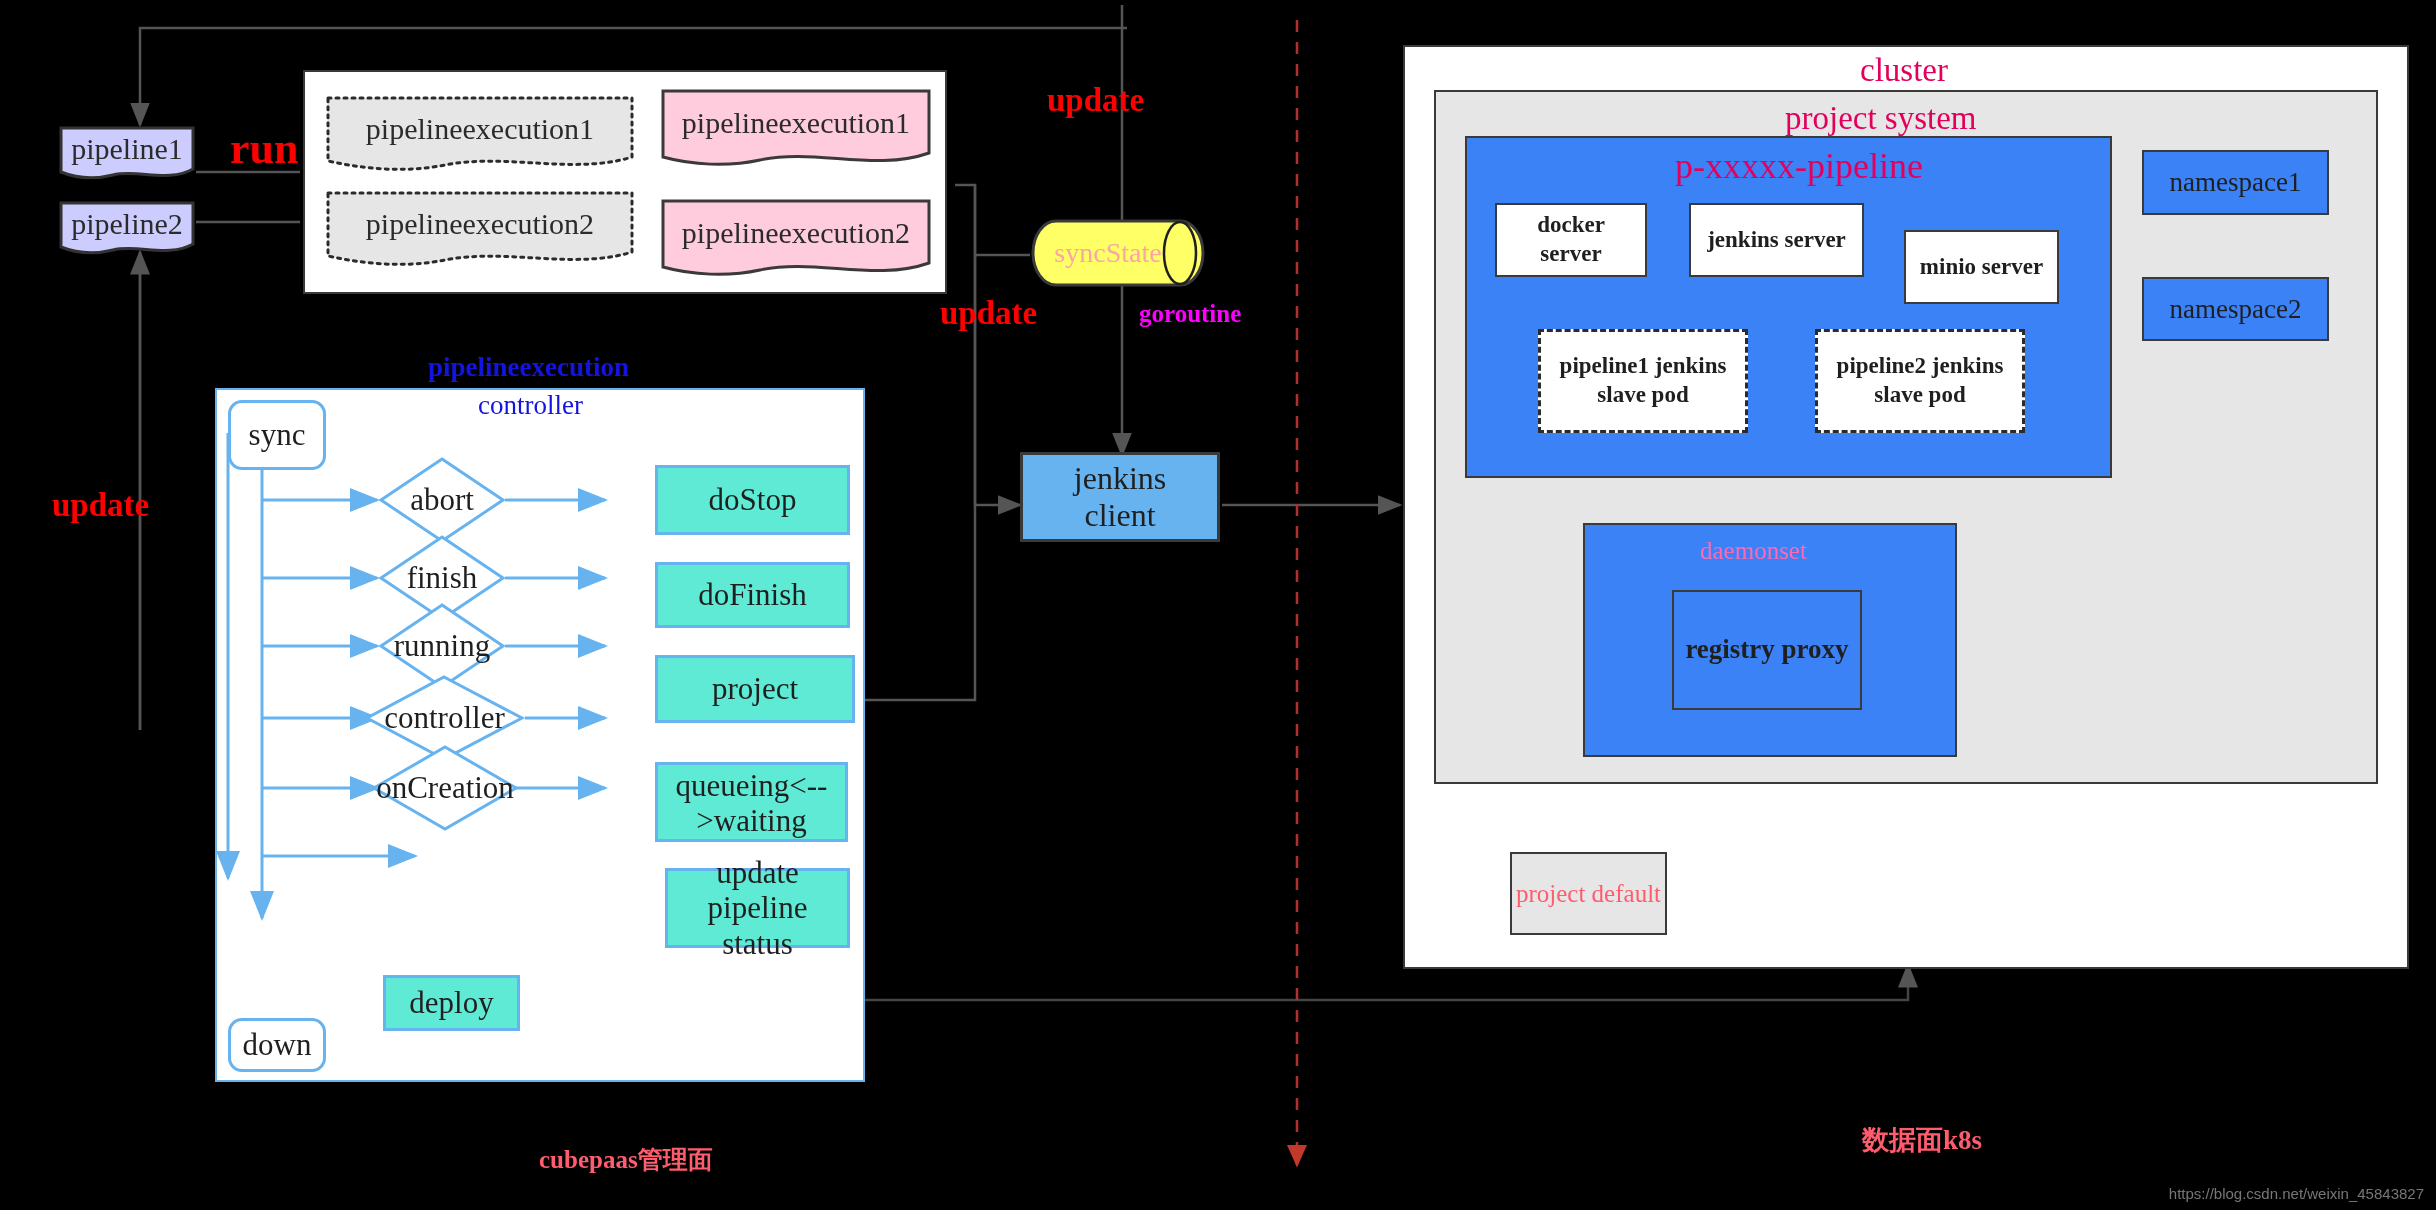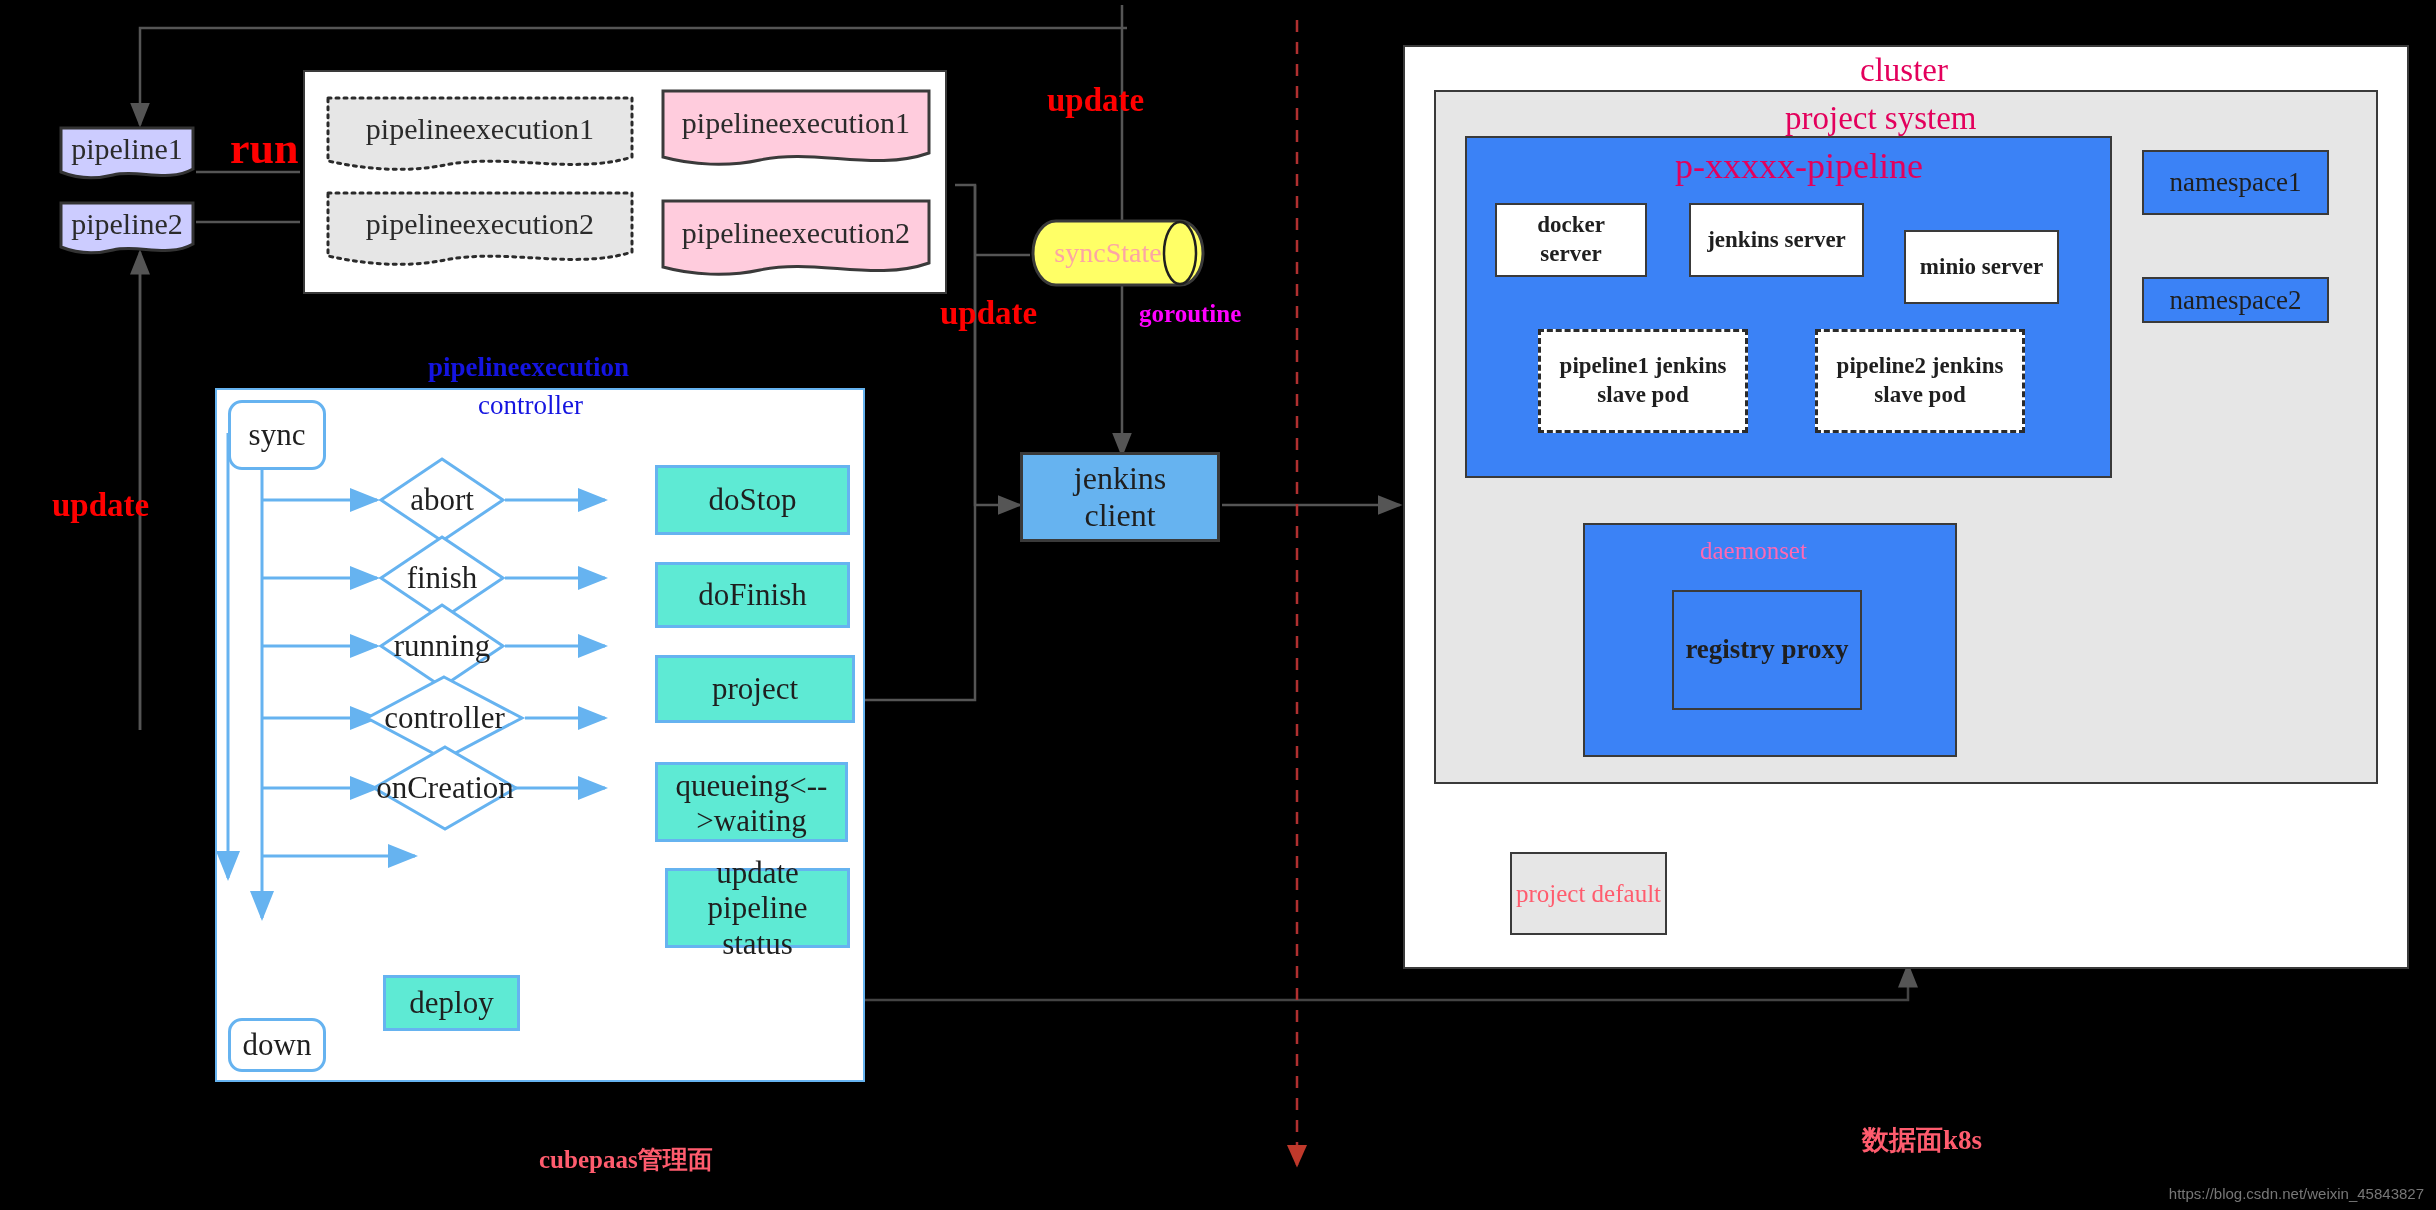--- a/index.html
+++ b/index.html
@@ -345,21 +345,21 @@
   <div class="abs ctr dashed-box" style="left:1538px; top:329px; width:210px; height:104px; padding:0 10px;">
     <span>pipeline1 jenkins slave pod</span>
   </div>
   <div class="abs ctr dashed-box" style="left:1815px; top:329px; width:210px; height:104px; padding:0 10px;">
     <span>pipeline2 jenkins slave pod</span>
   </div>
 
   <div class="abs ctr plain-box" style="left:2142px; top:150px; width:187px; height:65px; font-size:27px;">
     <span>namespace1</span>
   </div>
-  <div class="abs ctr plain-box" style="left:2142px; top:277px; width:187px; height:46px; font-size:27px;">
+  <div class="abs ctr plain-box" style="left:2142px; top:277px; width:187px; height:64px; font-size:27px;">
     <span>namespace2</span>
   </div>
 
   <div class="abs plain-box" style="left:1583px; top:523px; width:370px; height:230px;"></div>
   <div class="abs lbl-hotpink" style="left:1700px; top:537px; font-size:25px;">daemonset</div>
   <div class="abs ctr plain-box" style="left:1672px; top:590px; width:190px; height:120px; font-size:27px; font-weight:bold; line-height:1.25; padding:0 10px;">
     <span>registry proxy</span>
   </div>
 
   <div class="abs ctr gray-box lbl-pinkish" style="left:1510px; top:852px; width:157px; height:83px; font-size:25px; line-height:1.25;">

